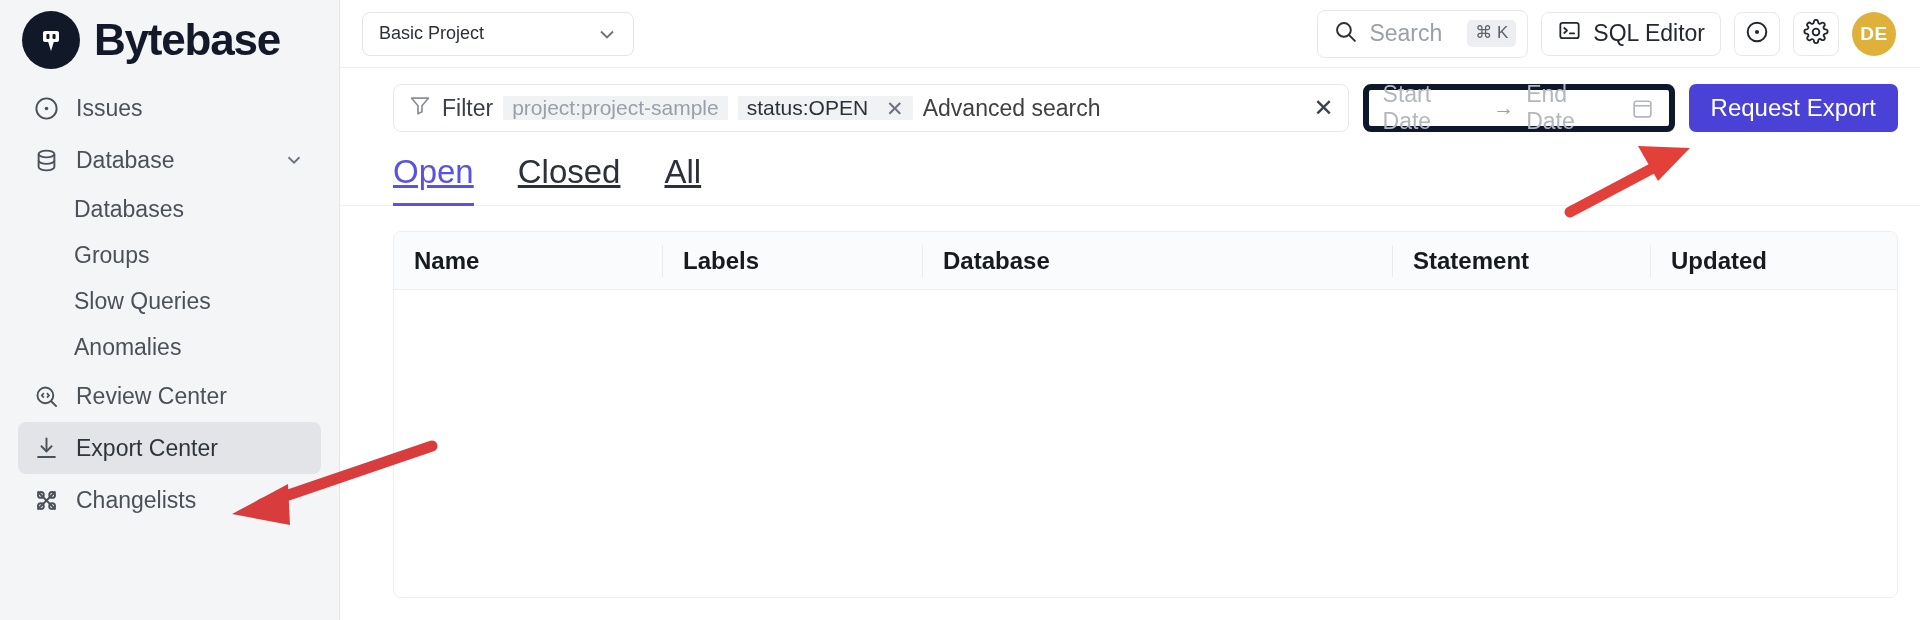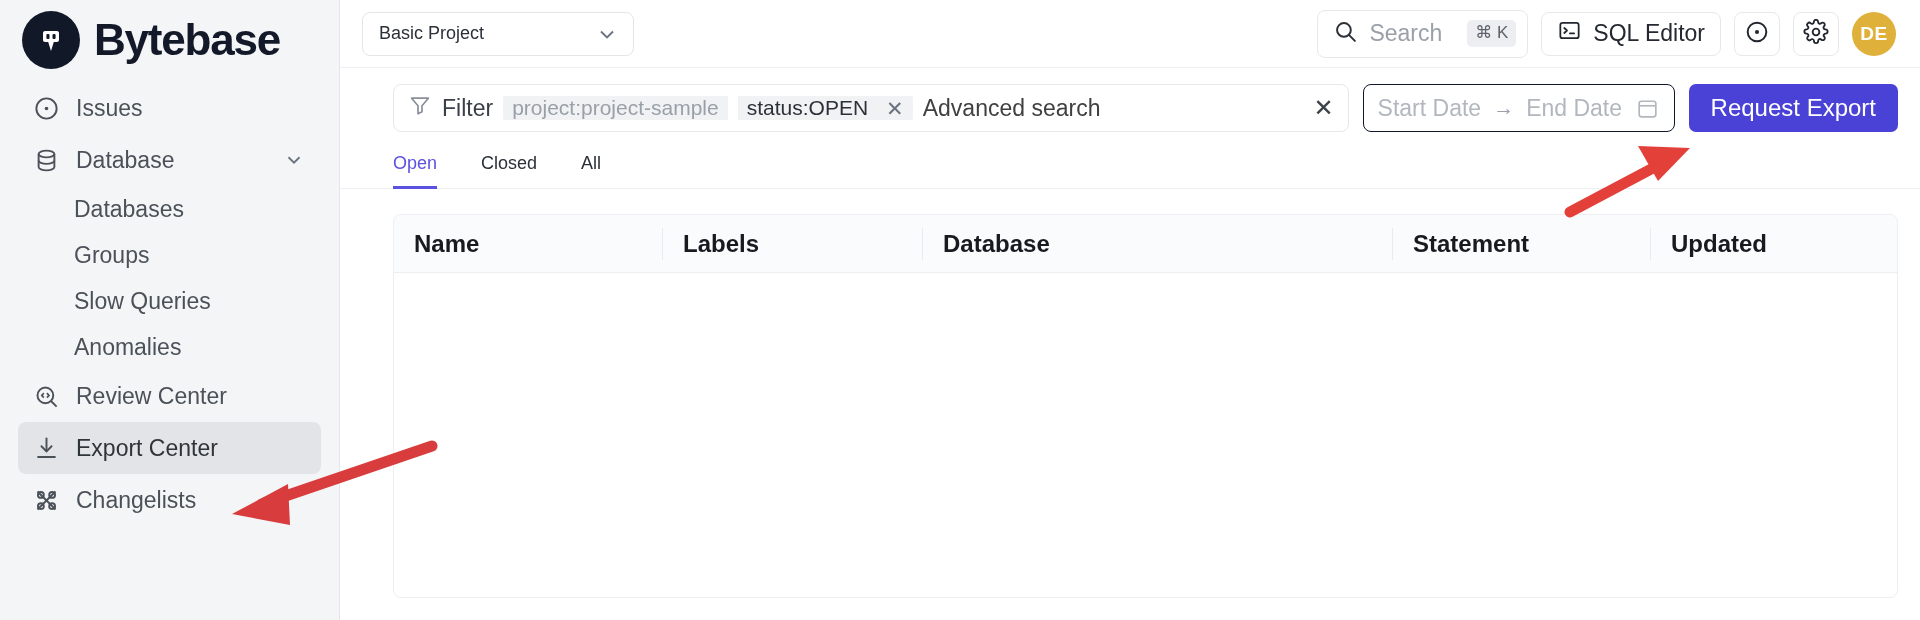--- a/index.html
+++ b/index.html
@@ -236,21 +236,21 @@
     color: #404040;
     min-width: 30px;
     cursor: text;
   }
   .clear-x { color: #3d424a; font-size: 24px; line-height: 1; margin-left: auto; cursor: pointer; }
 
   .date-range {
     width: 312px;
     flex: 0 0 312px;
     height: 48px;
-    border: 1px solid #0f172a;
+    border: 6px solid #0f172a;
     border-radius: 8px;
     background: #fff;
     display: flex;
     align-items: center;
     padding: 0 14px;
     gap: 12px;
     font-size: 23px;
     color: #b2b7be;
     cursor: pointer;
   }
@@ -275,28 +275,29 @@
 
   
   .tabs {
     display: flex;
     gap: 0;
     padding: 0 0 0 53px;
     margin-top: 12px;
     border-bottom: 1px solid #eceef1;
   }
   .tab {
-    font-size: 18px;
+    font-size: 33px;
     color: #2b3039;
     padding: 8px 0 12px 0;
     margin-right: 44px;
     border-bottom: 3px solid transparent;
     cursor: pointer;
     position: relative;
     top: 1px;
+    text-decoration: underline;
   }
   .tab.active {
     color: #5b52e0;
     border-bottom-color: #5b52e0;
   }
 
   
   .table-wrap {
     margin: 25px 22px 22px 53px;
     border: 1px solid #eceef1;

